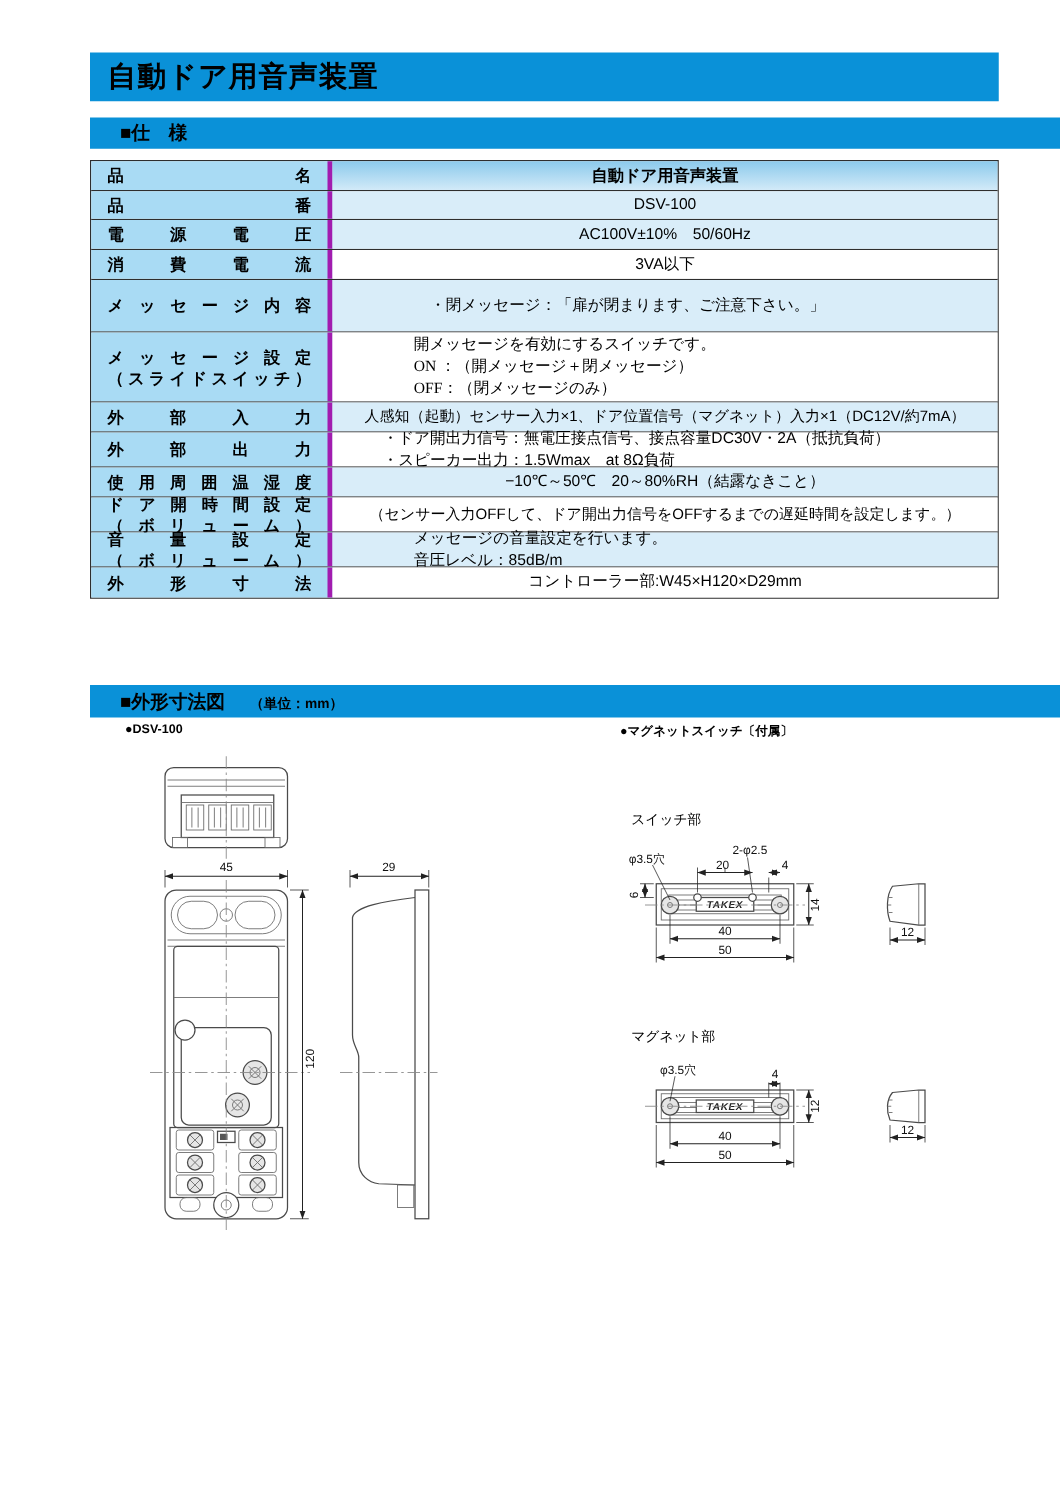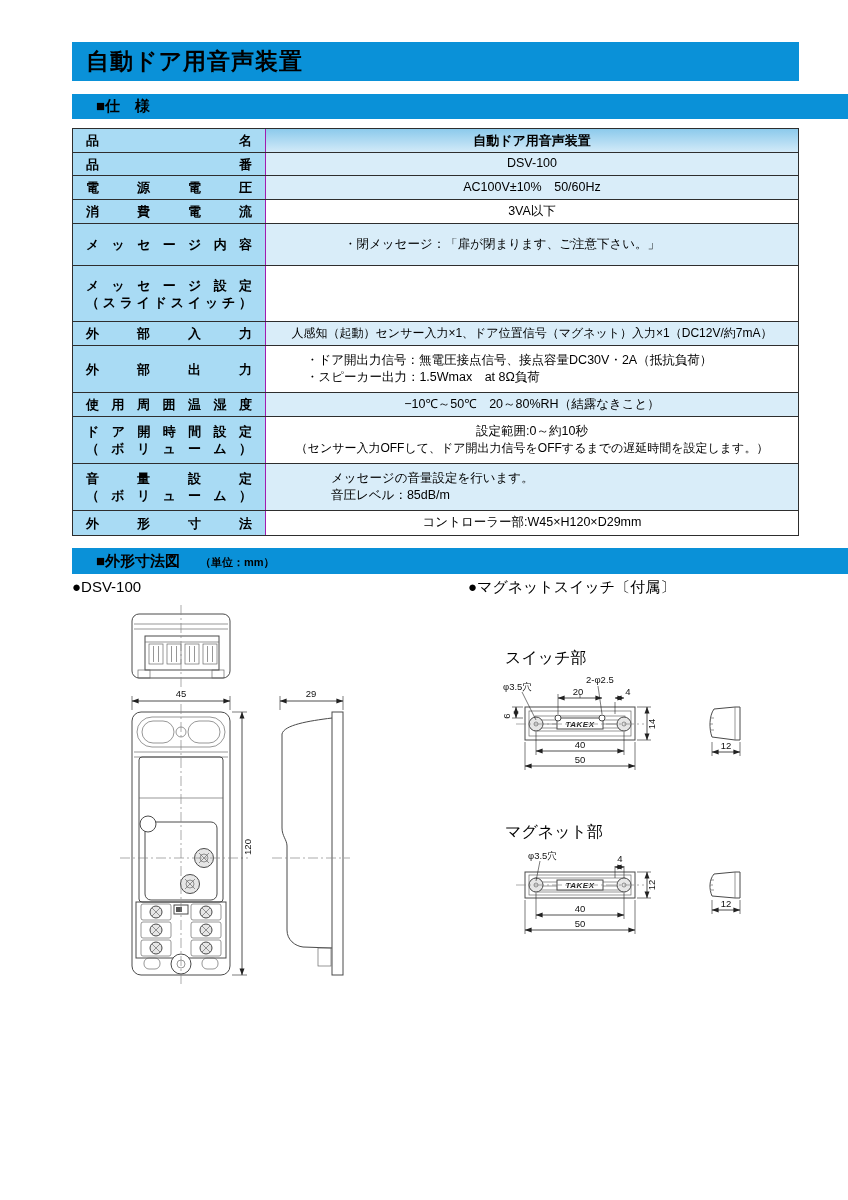--- a/index.html
+++ b/index.html
@@ -14,39 +14,39 @@
            display:flex;align-items:center;box-sizing:border-box;padding-left:24px;}
   .sec-bar.spec{top:94px;}
   .sec-bar.dims{top:548px;height:26px;}
   .sec-bar .s{font-size:15px;font-weight:bold;}
   .sec-bar .u{font-size:11px;font-weight:bold;margin-left:20px;padding-top:3px;}
 
   
   .spec-table{position:absolute;left:72px;top:128px;width:727px;border:1px solid #2e2e2e;box-sizing:border-box;}
   .trow{display:flex;border-top:1px solid #2e2e2e;box-sizing:border-box;}
   .trow:first-child{border-top:none;}
-  .tlabel{width:193px;flex:0 0 193px;background:#a9dbf4;border-right:1px solid #a21caf;
+  .tlabel{width:193px;flex:0 0 193px;background:#a9dbf4;border-right:4px solid #a21caf;
           display:flex;flex-direction:column;justify-content:center;
           padding:0 13px;box-sizing:border-box;}
   .jl{font-weight:bold;font-size:13px;line-height:17px;text-align:justify;text-align-last:justify;width:100%;}
   .tvalue{flex:1;display:flex;flex-direction:column;justify-content:center;
           font-size:12.5px;line-height:17.5px;box-sizing:border-box;min-width:0;}
   .tvalue.center{text-align:center;}
   .vl{white-space:nowrap;}
   .ind40{padding-left:40px;}.ind65{padding-left:65px;}.ind78{padding-left:78px;}
   .bgG{background:linear-gradient(180deg,#8ccaec,#d2eaf8);}
   .bgB{background:#d9edf9;}
   .bgW{background:#ffffff;}
   .bold13{font-weight:bold;font-size:13px;}
   .fit{font-size:12px;}
-  .h23{height:23px;}.h24{height:24px;}.h42{height:42px;}.h56{height:56px;font-family:Liberation Serif, serif;}.h40{height:47px;}.h25{height:25px;}
+  .h23{height:23px;}.h24{height:24px;}.h42{height:42px;}.h56{height:56px;font-family:Liberation Serif, serif;}.h40{height:28px;}.h25{height:25px;}
 
   
-  .fig-label{position:absolute;font-size:15px;font-weight:normal;}
-  .sub-label{position:absolute;font-size:16px;}
+  .fig-label{position:absolute;font-size:10px;font-weight:bold;margin-left:28px;}
+  .sub-label{position:absolute;font-size:11px;}
   svg .ln{stroke:#4a4a4a;stroke-width:1;fill:none;}
   svg .thin{stroke:#6a6a6a;stroke-width:0.7;fill:none;}
   svg .cl{stroke:#888;stroke-width:0.7;fill:none;stroke-dasharray:10 3 2 3;}
   svg .dim{stroke:#222;stroke-width:0.8;fill:none;}
   svg .ext{stroke:#222;stroke-width:0.6;fill:none;}
   svg .dt{font-family:"Liberation Sans",sans-serif;font-size:9.5px;fill:#111;}
   svg .logo{font-family:"Liberation Sans",sans-serif;font-size:8px;font-weight:bold;font-style:italic;fill:#222;letter-spacing:0.5px;}
   svg .mfill{fill:#e6e6e6;stroke:#4a4a4a;stroke-width:1;}
   svg .wfill{fill:#fff;stroke:#4a4a4a;stroke-width:1;}
 </style>
@@ -108,20 +108,25 @@
       <div class="tvalue bgB ind78">
         <div class="vl">・閉メッセージ：「扉が閉まります、ご注意下さい。」</div>
       </div>
     </div>
 
     <div class="trow h56">
       <div class="tlabel">
         <div class="jl">メッセージ設定</div>
         <div class="jl">（スライドスイッチ）</div>
       </div>
+      <div class="tvalue bgW ind65">
+        <div class="vl">開メッセージを有効にするスイッチです。</div>
+        <div class="vl">ON ：（開メッセージ＋閉メッセージ）</div>
+        <div class="vl">OFF：（閉メッセージのみ）</div>
+      </div>
     </div>
 
     <div class="trow h24">
       <div class="tlabel">
           <div class="jl">外部入力</div>
         </div>
       <div class="tvalue center bgB">
           <div class="vl fit">人感知（起動）センサー入力×1、ドア位置信号（マグネット）入力×1（DC12V/約7mA）</div>
         </div>
     </div>
@@ -144,21 +149,20 @@
           <div class="vl">−10℃～50℃　20～80%RH（結露なきこと）</div>
         </div>
     </div>
 
     <div class="trow h40">
       <div class="tlabel">
         <div class="jl">ドア開時間設定</div>
         <div class="jl">（ボリューム）</div>
       </div>
       <div class="tvalue center bgW">
-        <div class="vl">設定範囲:0～約10秒</div>
         <div class="vl fit">（センサー入力OFFして、ドア開出力信号をOFFするまでの遅延時間を設定します。）</div>
       </div>
     </div>
 
     <div class="trow h40">
       <div class="tlabel">
         <div class="jl">音量設定</div>
         <div class="jl">（ボリューム）</div>
       </div>
       <div class="tvalue bgB ind65">

